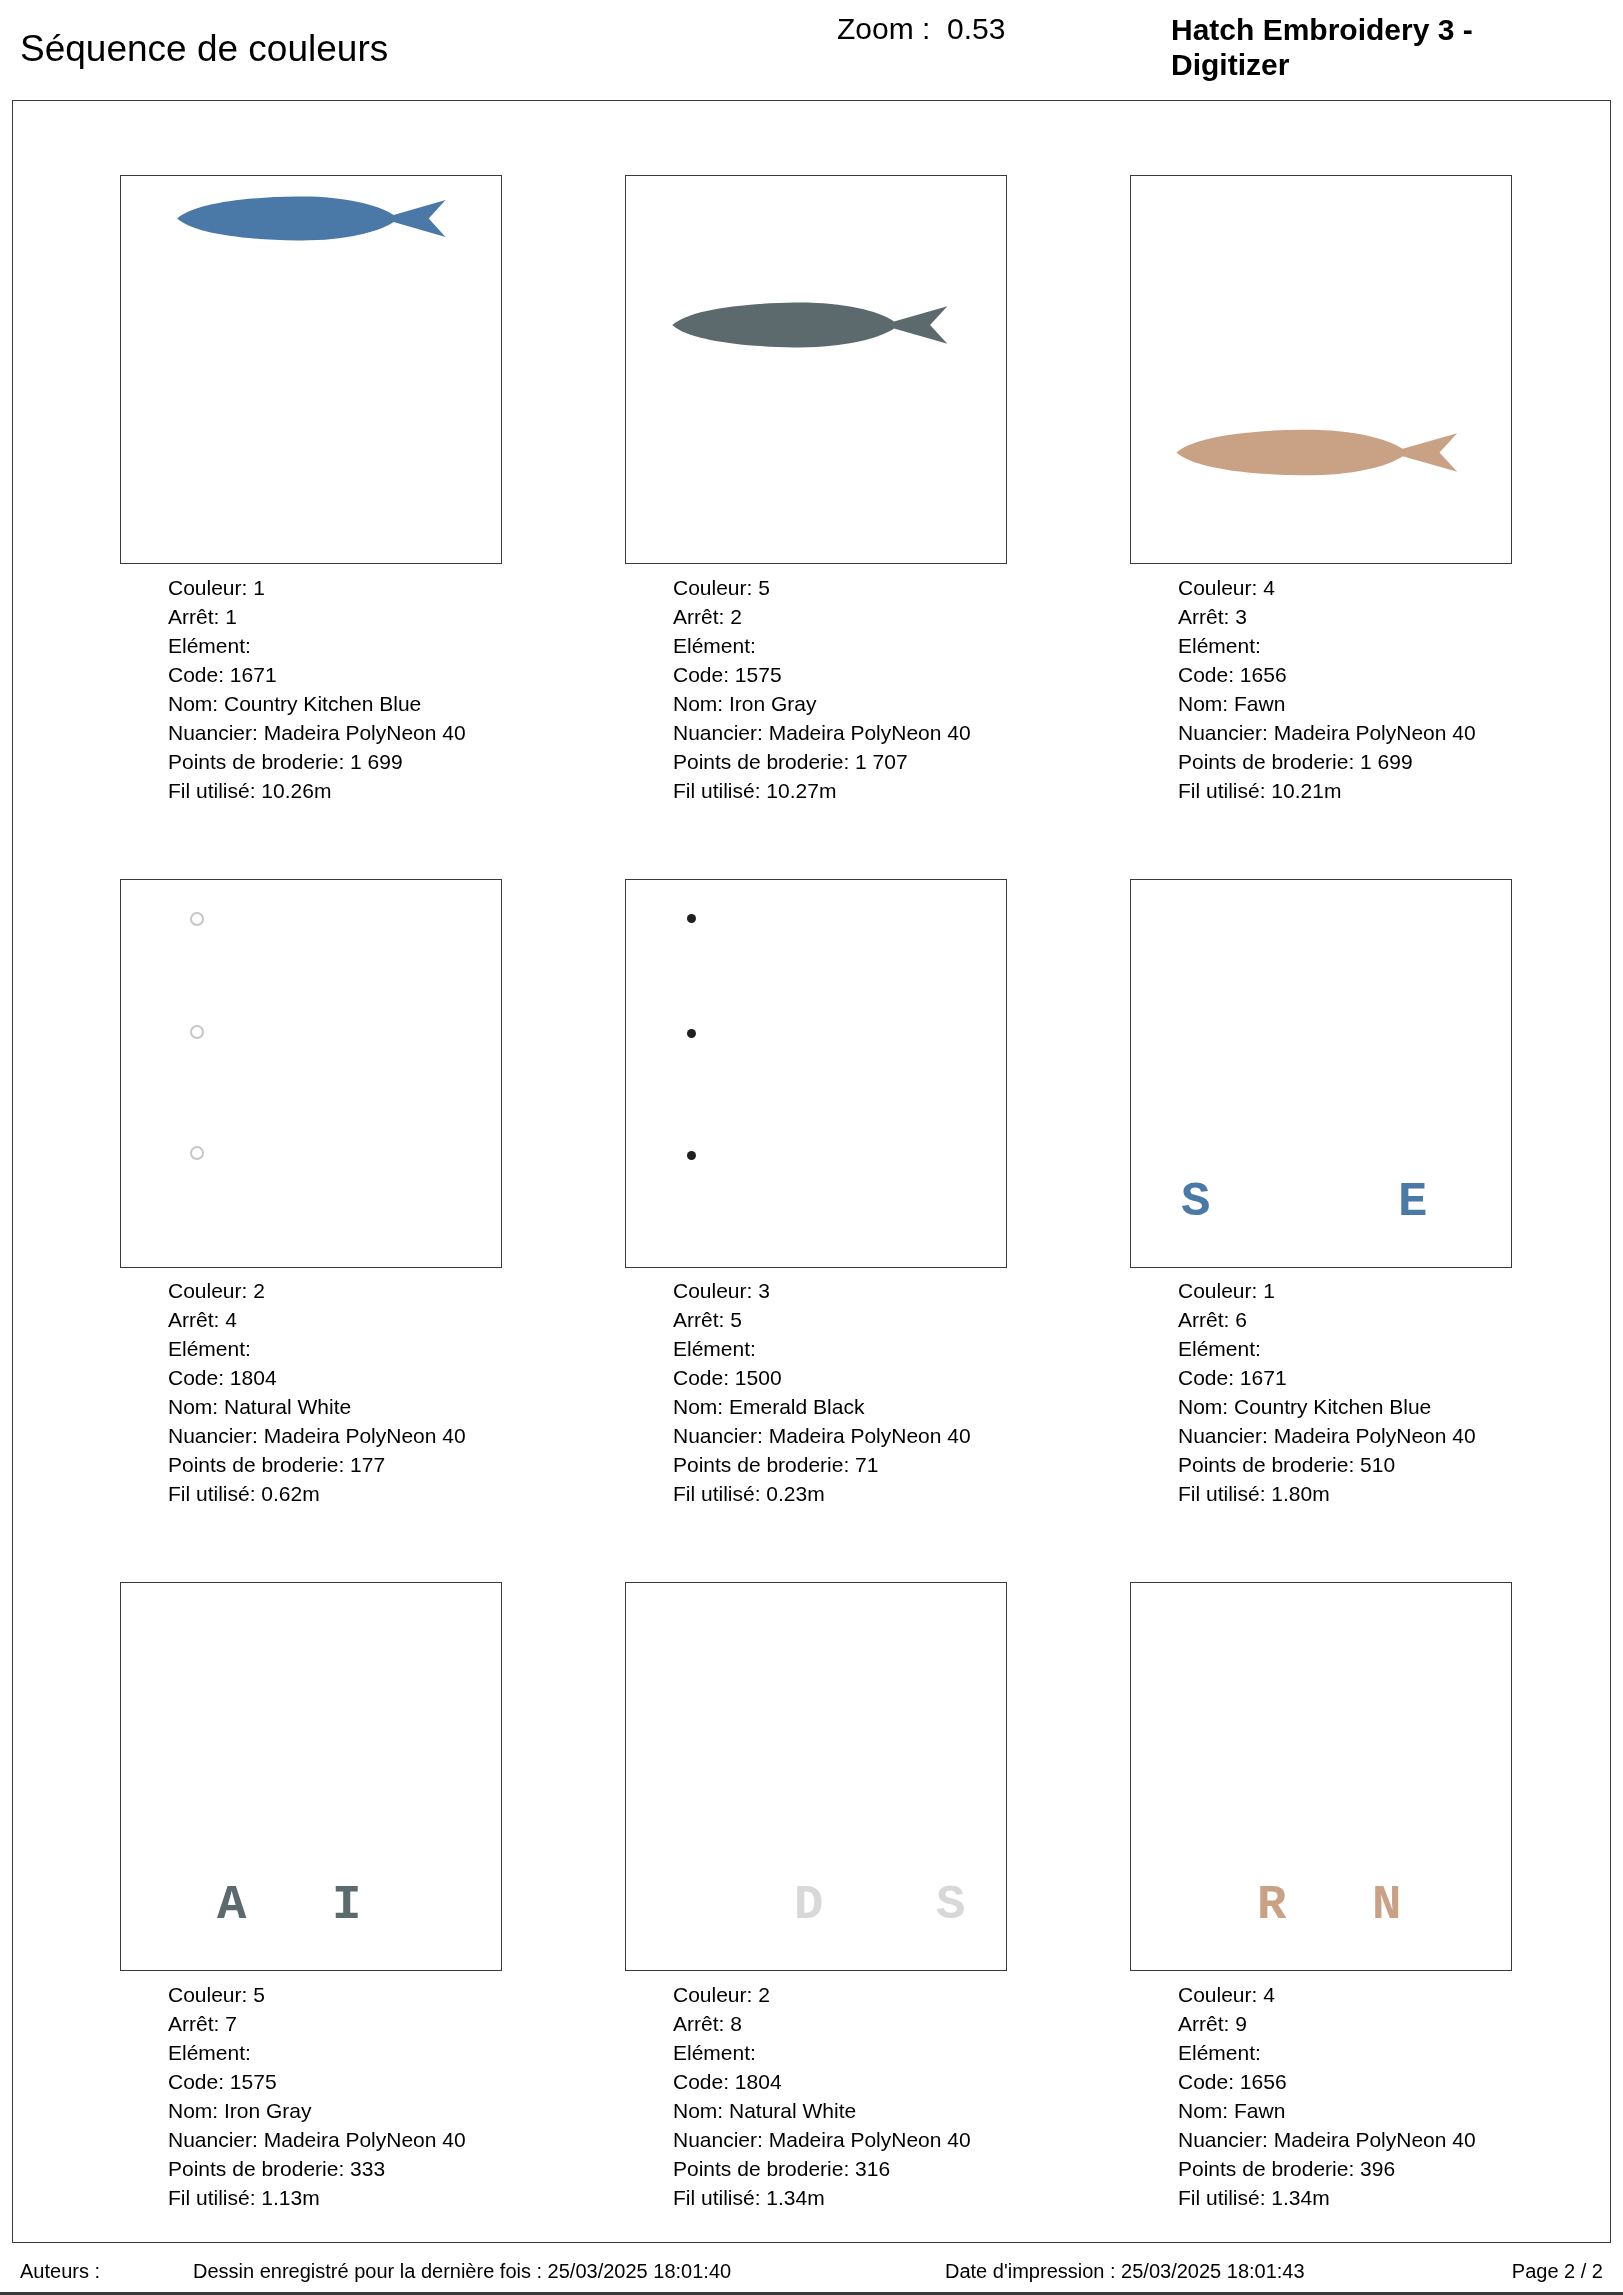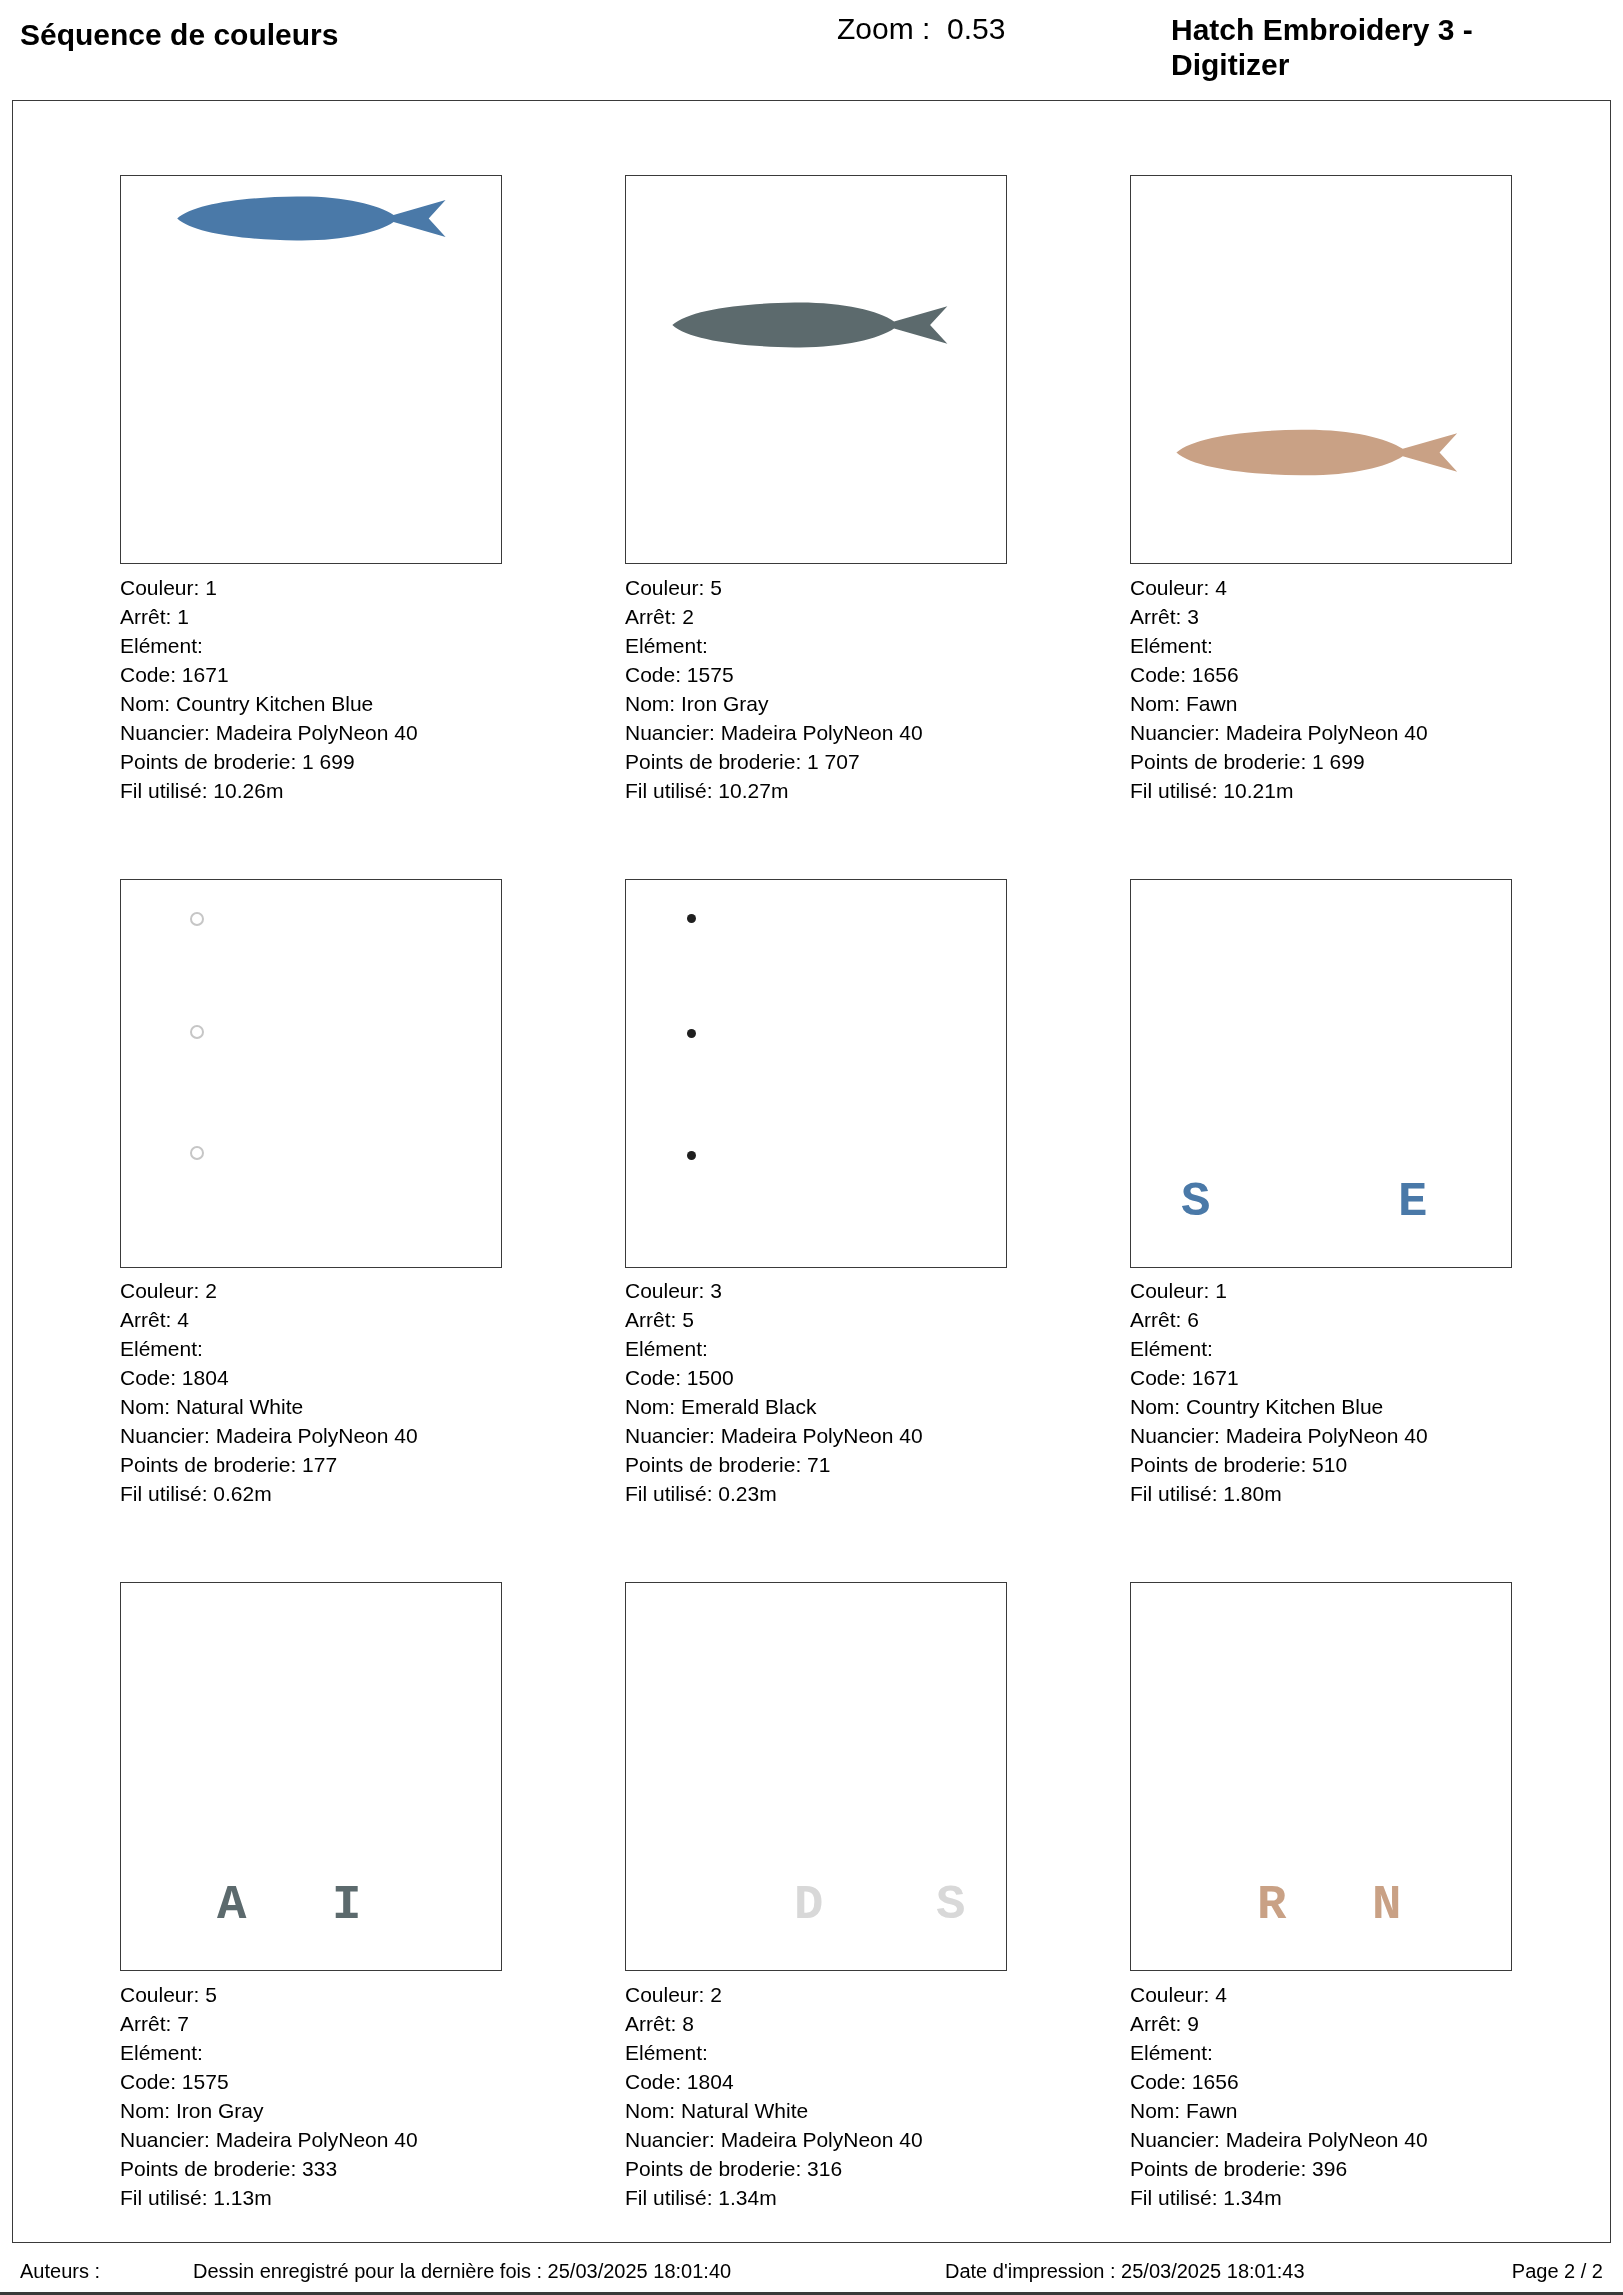--- a/index.html
+++ b/index.html
@@ -3,31 +3,31 @@
 <meta charset="utf-8">
 <style>
   * { margin:0; padding:0; box-sizing:border-box; }
   html,body { background:#ffffff; }
   body { font-family:"Liberation Sans", sans-serif; color:#000; }
 
   .page { position:relative; width:1623px; height:2295px; background:#fff; overflow:hidden; }
 
   
   .header { position:absolute; top:12px; left:20px; right:20px; height:85px; }
-  .hdr-title { position:absolute; left:0; top:6px; font-size:30px; font-weight:bold; white-space:nowrap; }
+  .hdr-title { position:absolute; left:0; top:16px; font-size:37px; font-weight:normal; white-space:nowrap; }
   .hdr-zoom  { position:absolute; left:817px; top:0; font-size:30px; font-weight:normal; white-space:pre; }
   .hdr-app   { position:absolute; left:1151px; top:0; width:381px; font-size:30px; font-weight:bold; line-height:1.18; }
 
   
   .main-box { position:absolute; left:12px; right:12px; top:100px; bottom:52px; border:1.7px solid #3a3a3a; background:#fff; }
   .grid { display:grid; grid-template-columns:repeat(3,382px); column-gap:123px; row-gap:74px; padding:74px 0 0 107px; }
 
   .cell { width:382px; }
   .preview { position:relative; width:382px; height:389px; border:1.7px solid #3a3a3a; background:#fff; overflow:hidden; }
-  .info { margin-top:8.5px; }
+  .info { margin-top:8.5px;margin-left:48px; }
   .info .info-line { font-size:21px; line-height:29px; white-space:nowrap; }
 
   
   .fish { position:absolute; display:block; }
   .cell0 .fish { left:52px; top:17px;  width:281px; height:51px; }
   .cell1 .fish { left:42px; top:123px; width:288px; height:52px; }
   .cell2 .fish { left:41px; top:250px; width:294px; height:53px; }
 
   
   .ring { position:absolute; left:69px; width:14.4px; height:14.4px; border:2.5px solid currentColor; border-radius:50%; background:#fff; }

